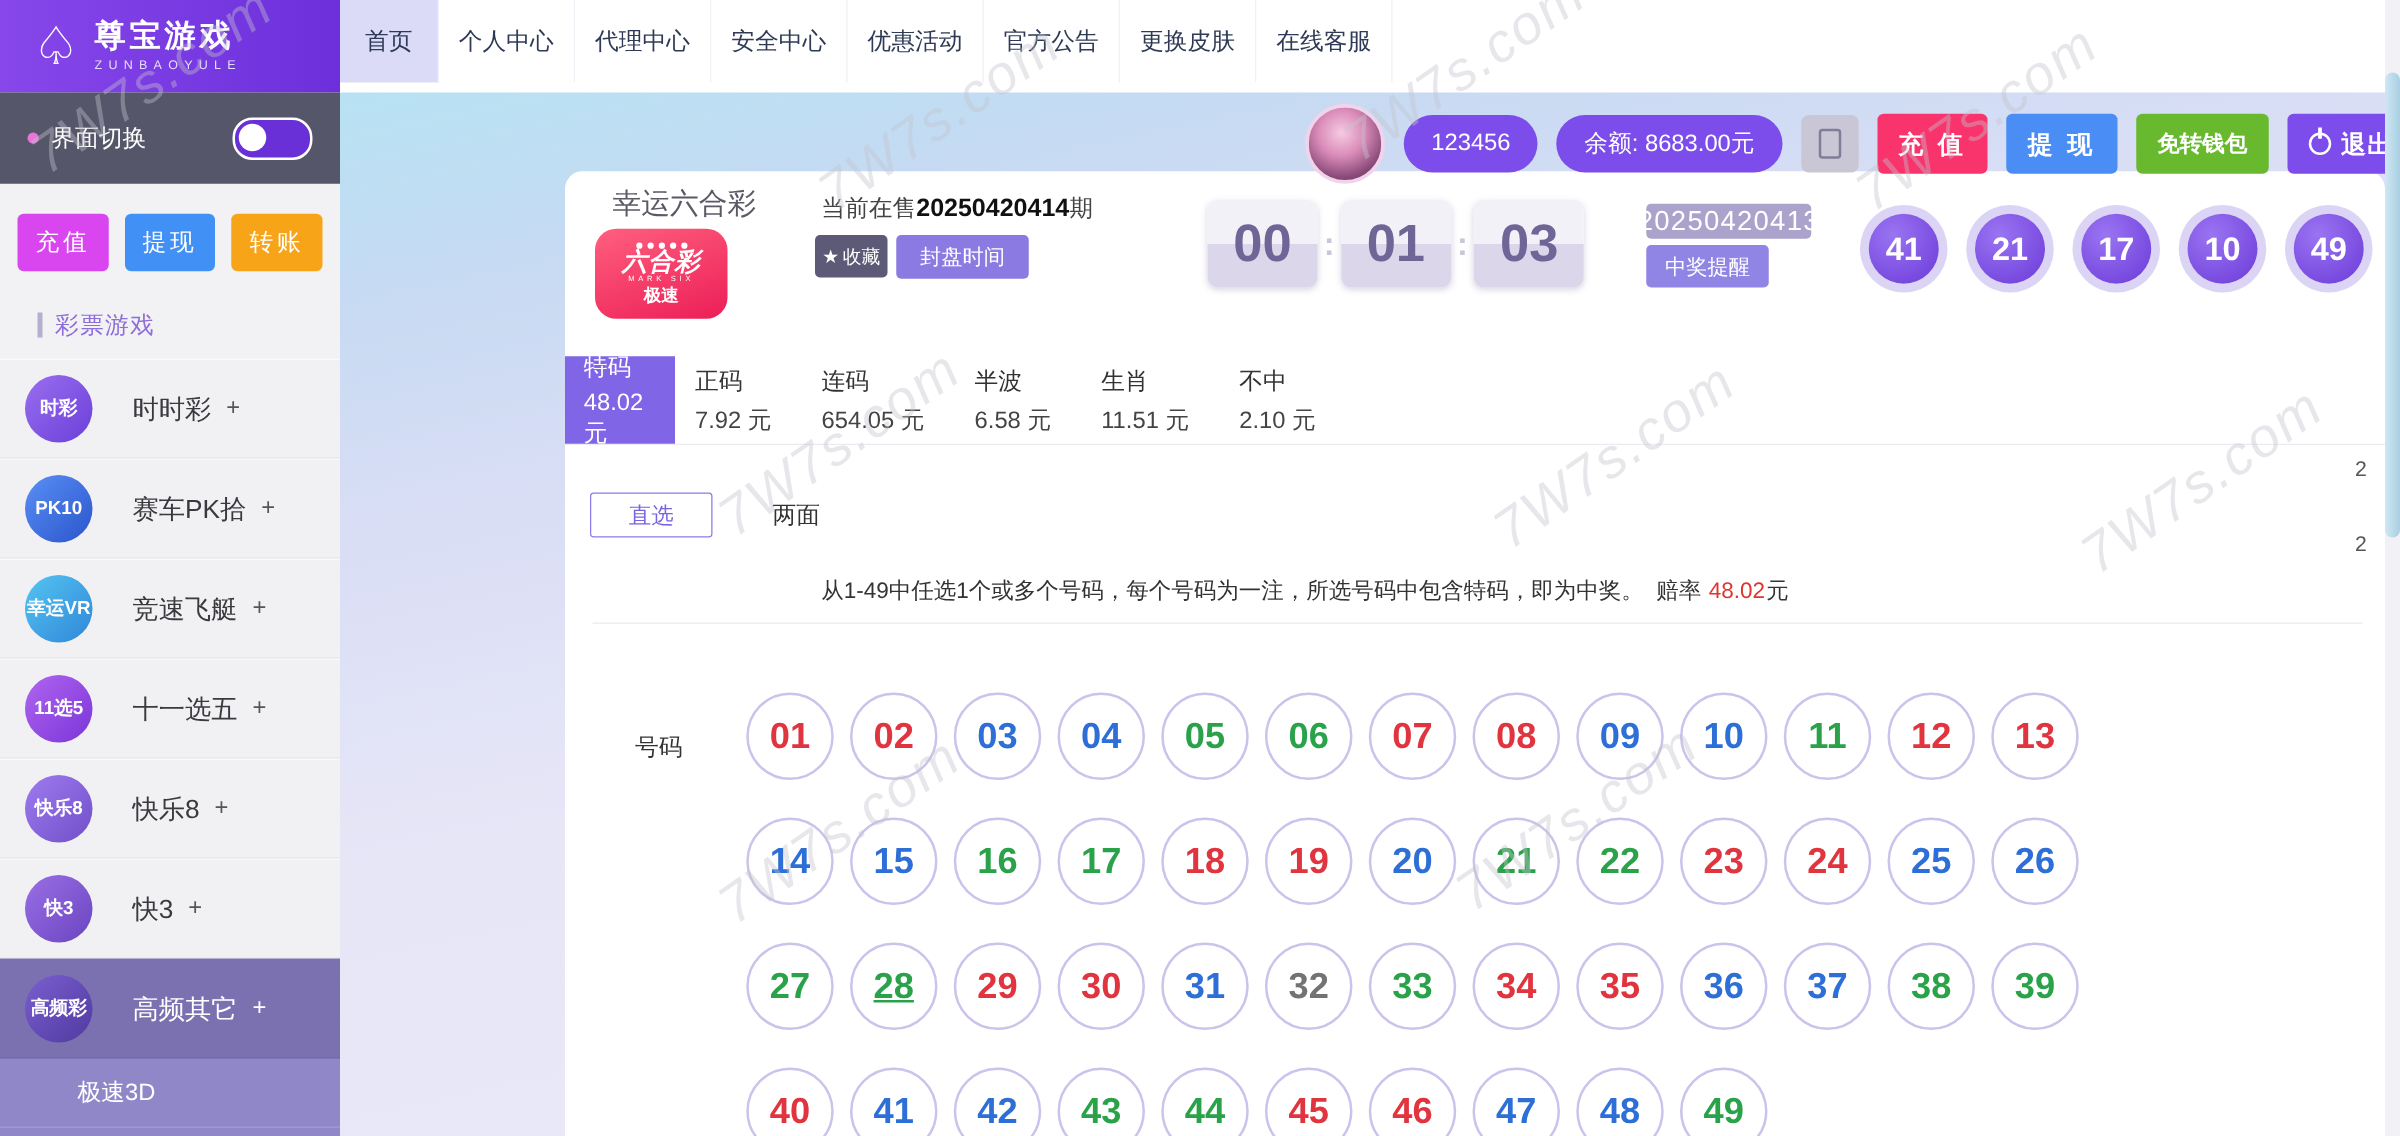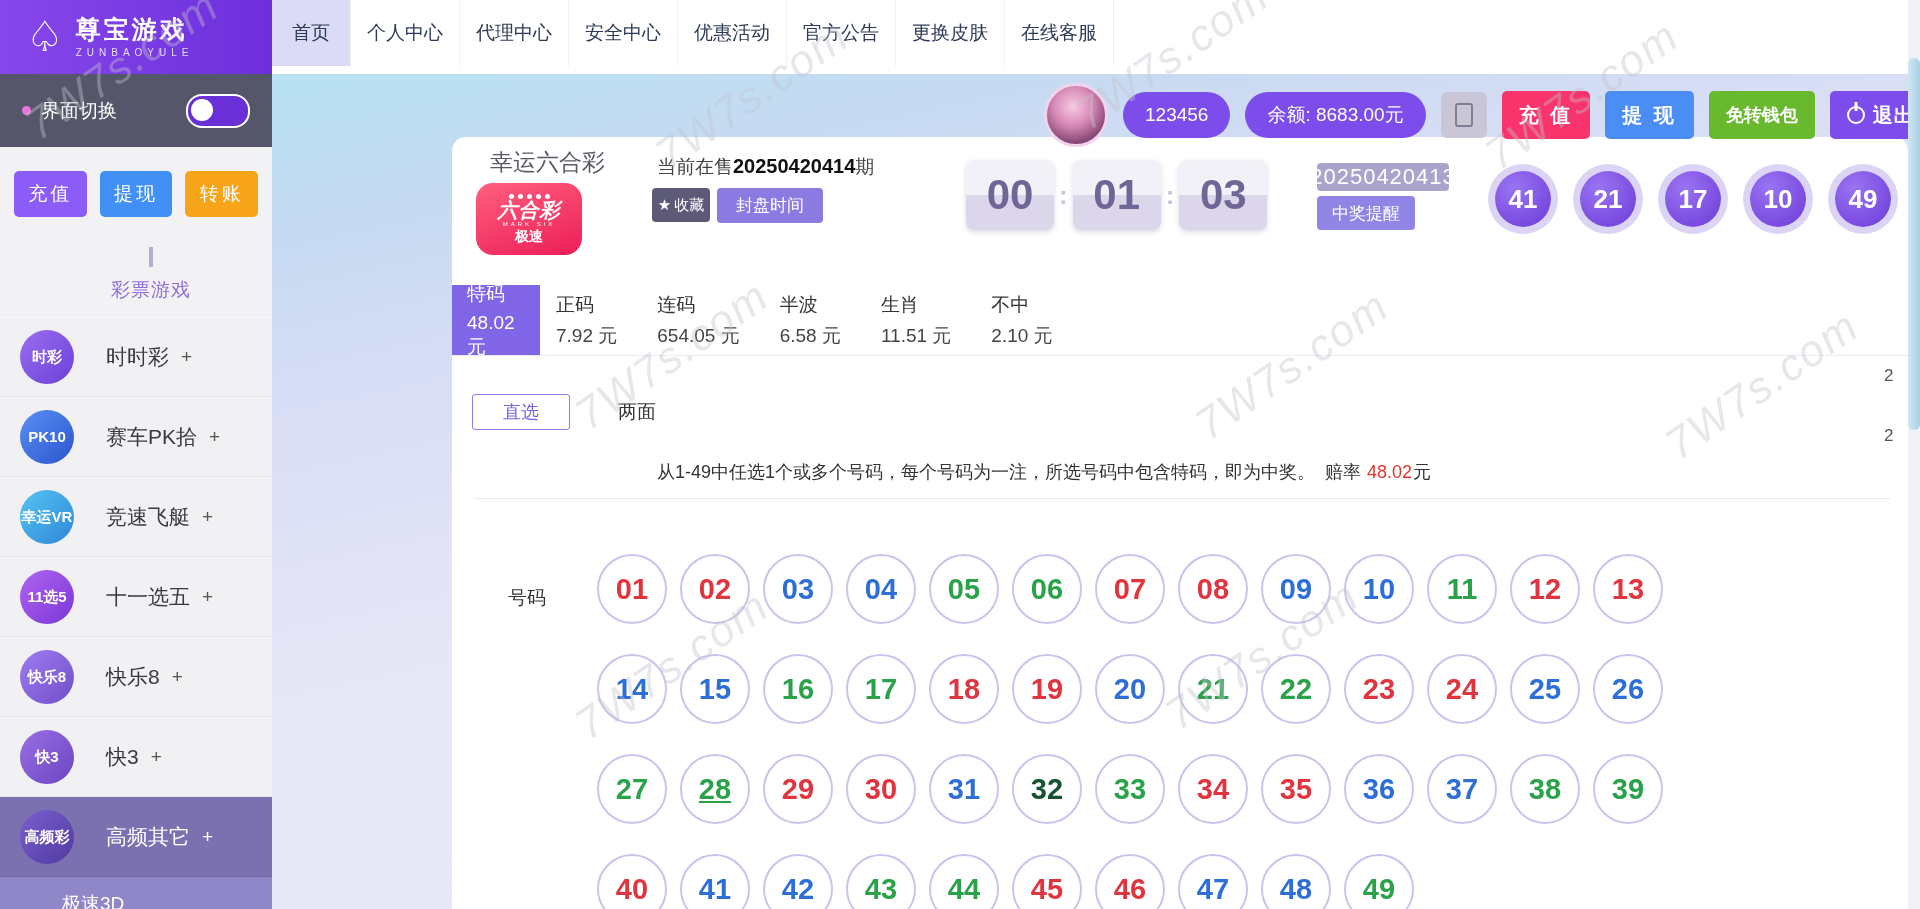--- a/index.html
+++ b/index.html
@@ -12,21 +12,21 @@
   .logo-mark{color:#fff;font-size:42px;line-height:1;margin-right:12px;}
   .brand-cn{color:#fff;font-size:25px;font-weight:bold;letter-spacing:3px;line-height:1;}
   .brand-en{color:#e6dbff;font-size:10px;letter-spacing:5px;margin-top:5px;}
   .toggle-bar{height:73px;background:#555669;display:flex;align-items:center;padding:0 22px;}
   .pink-dot{width:9px;height:9px;border-radius:50%;background:#e876d8;margin-right:10px;}
   .toggle-label{color:#fff;font-size:19px;flex:1;}
   .switch{width:60px;height:30px;border-radius:16px;background:#6a30d8;border:2px solid #fff;position:relative;}
   .knob{position:absolute;left:3px;top:3px;width:22px;height:22px;border-radius:50%;background:#fff;}
   .side-actions{display:flex;gap:13px;padding:24px 14px 20px;}
   .side-btn{flex:1;height:46px;border-radius:5px;color:#fff;font-size:19px;display:flex;align-items:center;justify-content:center;letter-spacing:3px;cursor:pointer;}
-  .side-title{display:flex;align-items:center;gap:10px;padding:10px 0 14px 30px;flex-direction:column;}
+  .side-title{display:flex;align-items:center;gap:10px;padding:10px 0 14px 30px;}
   .side-title .bar{width:4px;height:20px;background:#b5aed0;}
   .side-title .txt{color:#8e6ed8;font-size:19px;letter-spacing:1px;}
   .side-list .row{height:78px;display:flex;align-items:center;padding-left:20px;background:#f1f1f4;border-bottom:1px solid #e3e3e8;border-top:1px solid #fafafc;cursor:pointer;}
   .side-list .row.active{background:#7b71b1;border-bottom:1px solid #6f66a5;border-top:1px solid #7b71b1;}
   .g-icon{width:54px;height:54px;border-radius:50%;color:#fff;font-weight:bold;font-size:15px;display:flex;align-items:center;justify-content:center;text-align:center;line-height:1.05;margin-right:32px;flex:none;}
   .row .lbl{font-size:21px;color:#3a3a3e;}
   .row.active .lbl{color:#fff;}
   .row .plus{margin-left:12px;font-size:19px;color:#555;}
   .row.active .plus{color:#fff;}
   .side-sub .srow{height:54px;background:#9087c8;border-bottom:1px solid #9b92d0;color:#fff;font-size:19px;display:flex;align-items:center;padding-left:62px;cursor:pointer;}
@@ -116,21 +116,21 @@
       </span>
     </div>
     <div class="toggle-bar">
       <span class="pink-dot"></span>
       <span class="toggle-label">界面切换</span>
       <span class="switch">
           <span class="knob"></span>
         </span>
     </div>
     <div class="side-actions" id="side-actions">
-        <div class="side-btn" style="background: #8b5cf6;">充值</div>
+        <div class="side-btn" style="background: #d946ef;">充值</div>
         <div class="side-btn" style="background: rgb(64, 144, 245);">提现</div>
         <div class="side-btn" style="background: rgb(247, 164, 25);">转账</div>
       </div>
     <div class="side-title">
       <span class="bar"></span>
       <span class="txt">彩票游戏</span>
     </div>
     <div class="side-list" id="side-list">
         <div class="row">
           <span class="g-icon" style="background: linear-gradient(135deg, rgb(154, 111, 240), rgb(106, 63, 216));">时彩</span>
@@ -305,21 +305,21 @@
           <div class="numc" style="color: rgb(42, 162, 74);">22</div>
           <div class="numc" style="color: rgb(224, 52, 63);">23</div>
           <div class="numc" style="color: rgb(224, 52, 63);">24</div>
           <div class="numc" style="color: rgb(45, 111, 214);">25</div>
           <div class="numc" style="color: rgb(45, 111, 214);">26</div>
           <div class="numc" style="color: rgb(42, 162, 74);">27</div>
           <div class="numc" style="color: rgb(42, 162, 74); text-decoration: underline;">28</div>
           <div class="numc" style="color: rgb(224, 52, 63);">29</div>
           <div class="numc" style="color: rgb(224, 52, 63);">30</div>
           <div class="numc" style="color: rgb(45, 111, 214);">31</div>
-          <div class="numc" style="color: #14532d;">32</div>
+          <div class="numc" style="color: #737373;">32</div>
           <div class="numc" style="color: rgb(42, 162, 74);">33</div>
           <div class="numc" style="color: rgb(224, 52, 63);">34</div>
           <div class="numc" style="color: rgb(224, 52, 63);">35</div>
           <div class="numc" style="color: rgb(45, 111, 214);">36</div>
           <div class="numc" style="color: rgb(45, 111, 214);">37</div>
           <div class="numc" style="color: rgb(42, 162, 74);">38</div>
           <div class="numc" style="color: rgb(42, 162, 74);">39</div>
           <div class="numc" style="color: rgb(224, 52, 63);">40</div>
           <div class="numc" style="color: rgb(45, 111, 214);">41</div>
           <div class="numc" style="color: rgb(45, 111, 214);">42</div>

